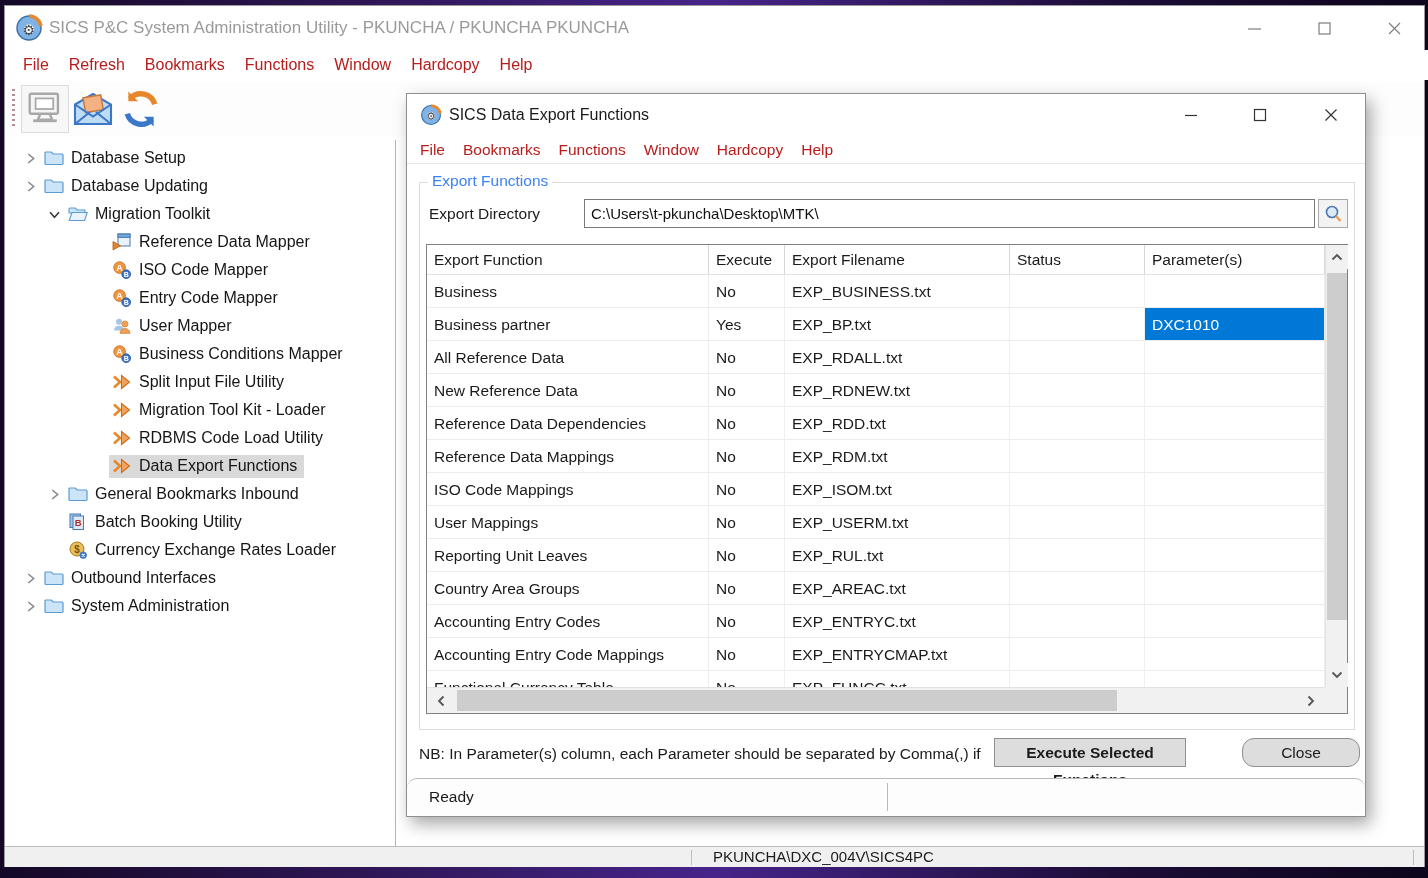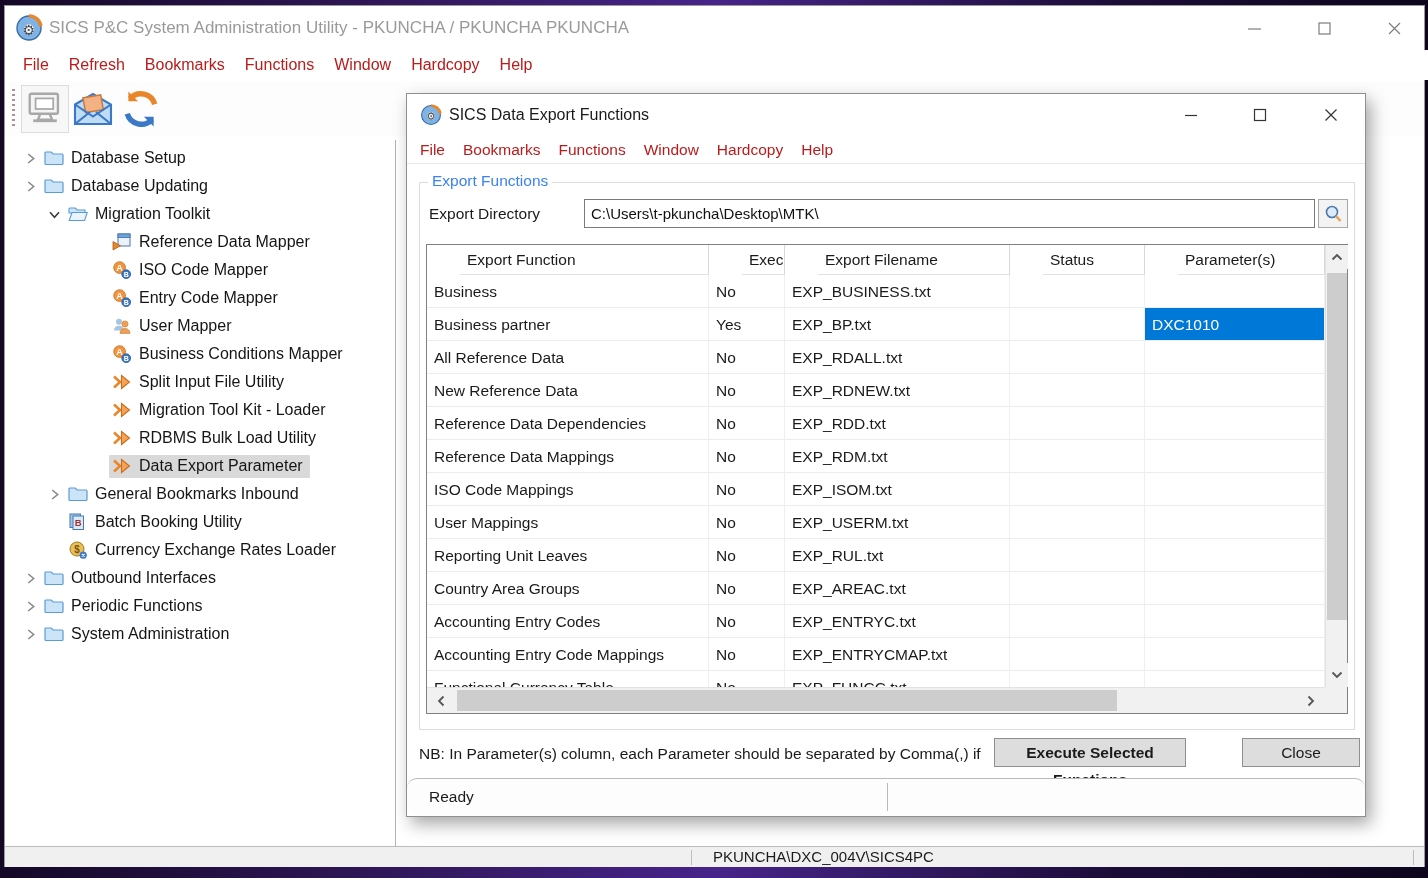--- a/index.html
+++ b/index.html
@@ -47,40 +47,40 @@
   .grouplabel{position:absolute;left:8px;top:-11px;background:#fff;padding:0 4px;font-size:15.5px;color:#3b82f6;white-space:nowrap;}
   .exp-label{position:absolute;left:22px;top:106px;height:28px;line-height:28px;font-size:15.5px;color:#1a1a1a;}
   .exp-input{position:absolute;left:177px;top:105px;width:731px;height:29px;border:1px solid #7a7a7a;box-sizing:border-box;
     font-family:inherit;font-size:15px;color:#111;padding:0 6px;outline:none;}
   .exp-search{position:absolute;left:911px;top:105px;width:30px;height:29px;border:1px solid #a8a8a8;background:#f3f3f3;
     box-sizing:border-box;display:flex;align-items:center;justify-content:center;padding:0;}
   
   .tablebox{position:absolute;left:19px;top:150px;width:922px;height:470px;border:1px solid #808080;box-sizing:border-box;background:#fff;}
   .grow{display:grid;grid-template-columns:282px 76px 225px 135px 180px;}
   .thead .cell{height:30px;line-height:30px;font-size:15.5px;color:#1a1a1a;padding-left:7px;
-    border-right:1px solid #d8d8d8;border-bottom:1px solid #e2e2e2;white-space:nowrap;overflow:hidden;box-sizing:border-box;margin-left:33px;}
+    border-right:1px solid #d8d8d8;border-bottom:1px solid #e2e2e2;white-space:nowrap;overflow:hidden;box-sizing:border-box;}
   .tbodyw{height:412px;overflow:hidden;}
   .grow .bcell{height:33px;line-height:33px;font-size:15.5px;color:#1a1a1a;padding-left:7px;
     border-right:1px solid #efefef;border-bottom:1px solid #ececec;white-space:nowrap;overflow:hidden;box-sizing:border-box;}
   .bcell.selcell{background:#0078d7;color:#fff;}
   
   .vsb{position:absolute;right:0;top:0;width:22px;height:442px;background:#f1f1f1;border-left:1px solid #e2e2e2;box-sizing:border-box;}
   .vsb .sarr{position:absolute;left:0;width:22px;height:24px;display:flex;align-items:center;justify-content:center;background:#f1f1f1;}
   .vsb .up{top:0;} .vsb .dn{bottom:0;}
   .vsb .thumb{position:absolute;left:1px;top:28px;width:20px;height:347px;background:#cdcdcd;}
   .hsb{position:absolute;left:0;bottom:0;width:898px;height:26px;background:#f1f1f1;border-top:1px solid #e2e2e2;box-sizing:border-box;}
   .hsb .sarr{position:absolute;top:0;width:24px;height:25px;display:flex;align-items:center;justify-content:center;}
   .hsb .lt{left:2px;} .hsb .rt{right:2px;}
   .hsb .thumb{position:absolute;left:30px;top:2px;width:660px;height:21px;background:#cdcdcd;}
   .sbcorner{position:absolute;right:0;bottom:0;width:22px;height:26px;background:#f1f1f1;}
   
   .note{position:absolute;left:12px;top:651px;font-size:15.5px;color:#1a1a1a;white-space:nowrap;}
   .btn{position:absolute;top:644px;height:29px;background:#dddddd;border:1px solid #8f8f8f;box-sizing:border-box;
     font-family:inherit;font-size:15.5px;color:#1a1a1a;text-align:center;line-height:27px;padding:0;}
-  .btn-exec{left:587px;width:192px;font-weight:bold;} .btn-close{left:835px;width:118px;}
+  .btn-exec{left:587px;width:192px;font-weight:bold;} .btn-close{left:835px;width:118px;border-radius:12px;}
   .dlg-status{position:absolute;left:0;top:684px;width:958px;height:37px;background:#fdfdfd;border-top:1px solid #b9b9b9;box-sizing:border-box;border-radius:10px;}
   .dlg-status .rdy{position:absolute;left:22px;top:0;height:36px;line-height:36px;font-size:15.5px;color:#1a1a1a;}
   .dlg-status .sdiv{position:absolute;left:480px;top:4px;width:1px;height:28px;background:#b9b9b9;}
   svg{display:block;}
 </style>
 </head>
 <body>
 
 <div class="desktop">
 
@@ -290,33 +290,33 @@
         </div>
         <div class="trow lvl2">
           <span class="chev"></span>
           <span class="tibody">
             <span class="ticon">
               <svg width="20" height="16" viewBox="0 0 20 16">
                 <path d="M2 2.5l6 5.5-6 5.5" fill="none" stroke="#e8872a" stroke-width="2.6"></path>
                 <path d="M9.5 1.5L17.5 8l-8 6.5z" fill="#f2a45c" stroke="#d06a14" stroke-width="1.1"></path>
               </svg>
             </span>
-            <span class="tlabel">RDBMS Bulk Load Utility</span>
+            <span class="tlabel">RDBMS Code Load Utility</span>
           </span>
         </div>
         <div class="trow lvl2 sel">
           <span class="chev"></span>
           <span class="tibody">
             <span class="ticon">
               <svg width="20" height="16" viewBox="0 0 20 16">
                 <path d="M2 2.5l6 5.5-6 5.5" fill="none" stroke="#e8872a" stroke-width="2.6"></path>
                 <path d="M9.5 1.5L17.5 8l-8 6.5z" fill="#f2a45c" stroke="#d06a14" stroke-width="1.1"></path>
               </svg>
             </span>
-            <span class="tlabel">Data Export Parameter</span>
+            <span class="tlabel">Data Export Functions</span>
           </span>
         </div>
         <div class="trow lvl1">
           <span class="chev">
             <svg width="9" height="13" viewBox="0 0 10 14">
               <path d="M2.5 2l6 5-6 5" fill="none" stroke="#8a8a8a" stroke-width="1.8"></path>
             </svg>
           </span>
           <span class="tibody">
             <span class="ticon">
@@ -360,35 +360,20 @@
               <path d="M2.5 2l6 5-6 5" fill="none" stroke="#8a8a8a" stroke-width="1.8"></path>
             </svg>
           </span>
           <span class="tibody">
             <span class="ticon">
               <svg width="20" height="16" viewBox="0 0 20 16">
                 <path d="M1 3c0-.6.4-1 1-1h5.2l2 2H18c.6 0 1 .4 1 1v8.5c0 .6-.4 1-1 1H2c-.6 0-1-.4-1-1z" fill="#cce4f7" stroke="#5b9bd5" stroke-width="1.2"></path>
               </svg>
             </span>
             <span class="tlabel">Outbound Interfaces</span>
-          </span>
-        </div>
-        <div class="trow lvl0">
-          <span class="chev">
-            <svg width="9" height="13" viewBox="0 0 10 14">
-              <path d="M2.5 2l6 5-6 5" fill="none" stroke="#8a8a8a" stroke-width="1.8"></path>
-            </svg>
-          </span>
-          <span class="tibody">
-            <span class="ticon">
-              <svg width="20" height="16" viewBox="0 0 20 16">
-                <path d="M1 3c0-.6.4-1 1-1h5.2l2 2H18c.6 0 1 .4 1 1v8.5c0 .6-.4 1-1 1H2c-.6 0-1-.4-1-1z" fill="#cce4f7" stroke="#5b9bd5" stroke-width="1.2"></path>
-              </svg>
-            </span>
-            <span class="tlabel">Periodic Functions</span>
           </span>
         </div>
         <div class="trow lvl0">
           <span class="chev">
             <svg width="9" height="13" viewBox="0 0 10 14">
               <path d="M2.5 2l6 5-6 5" fill="none" stroke="#8a8a8a" stroke-width="1.8"></path>
             </svg>
           </span>
           <span class="tibody">
             <span class="ticon">

